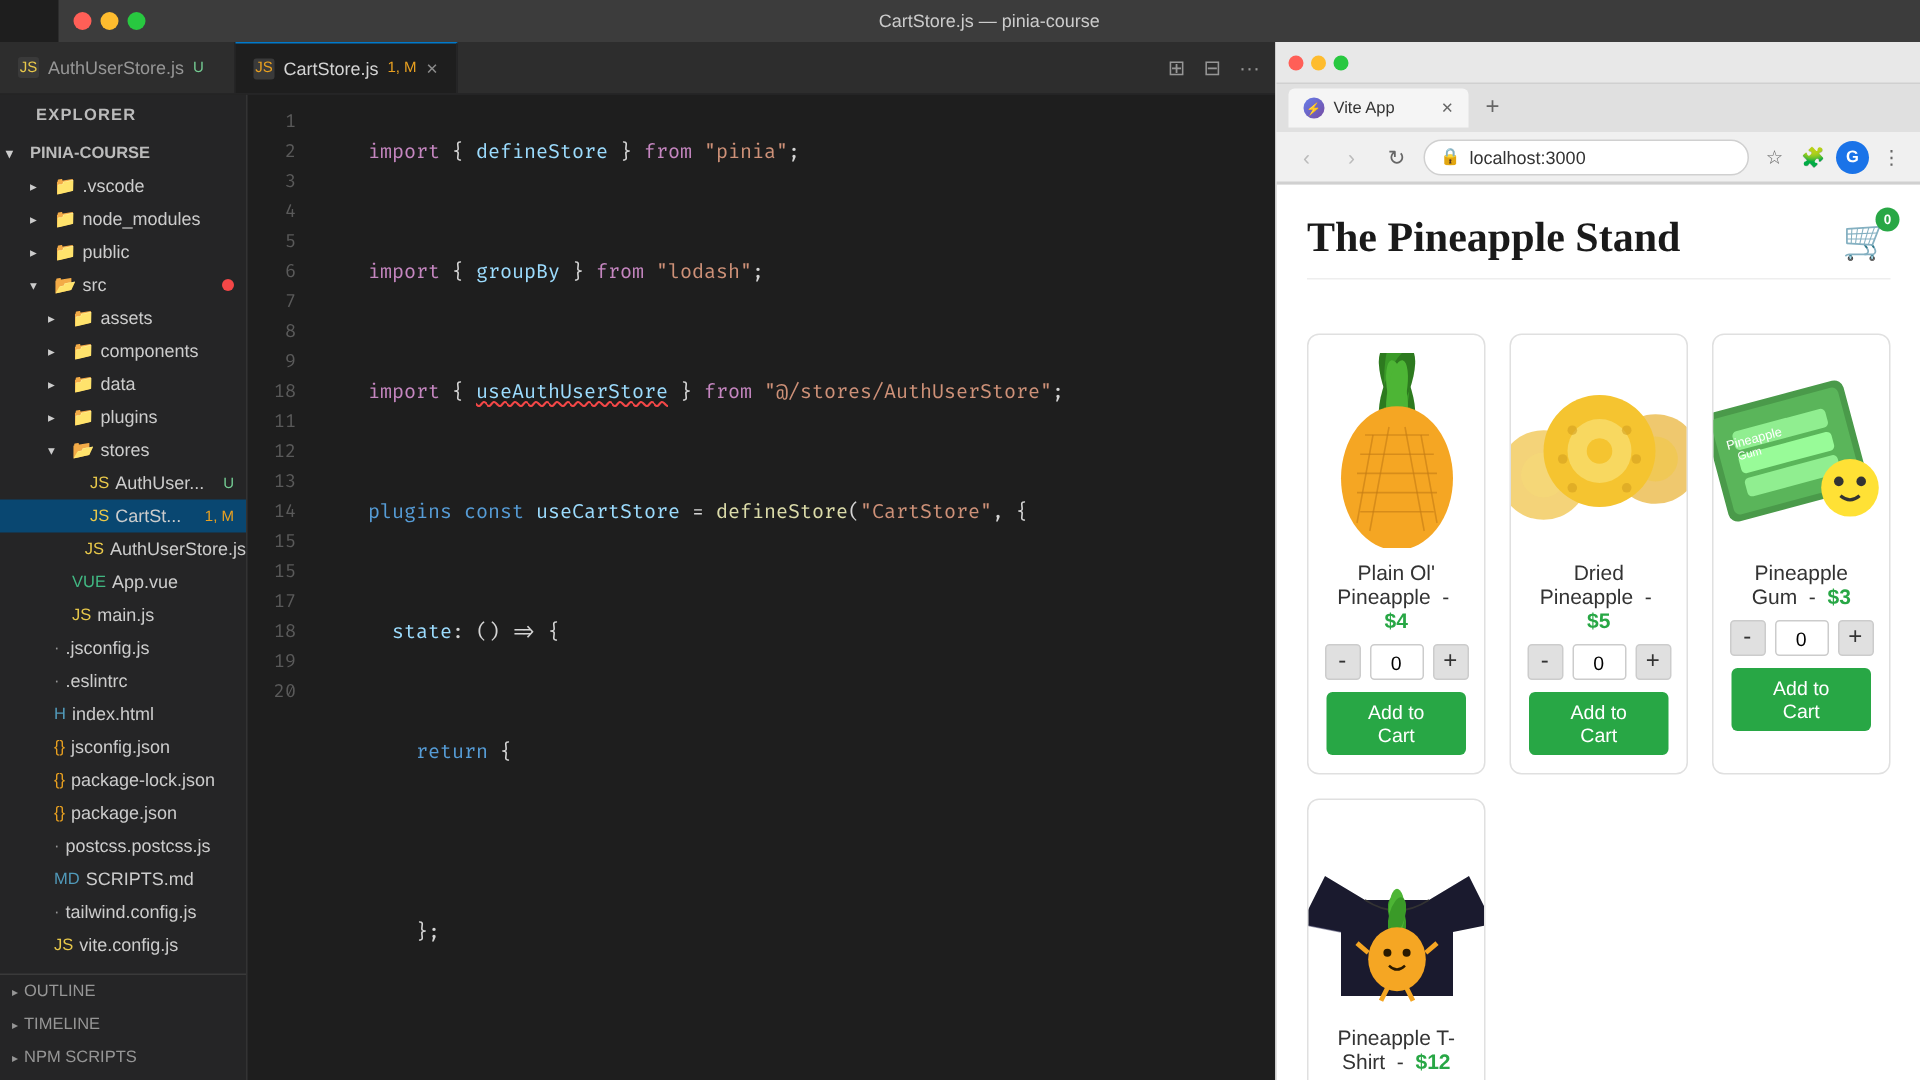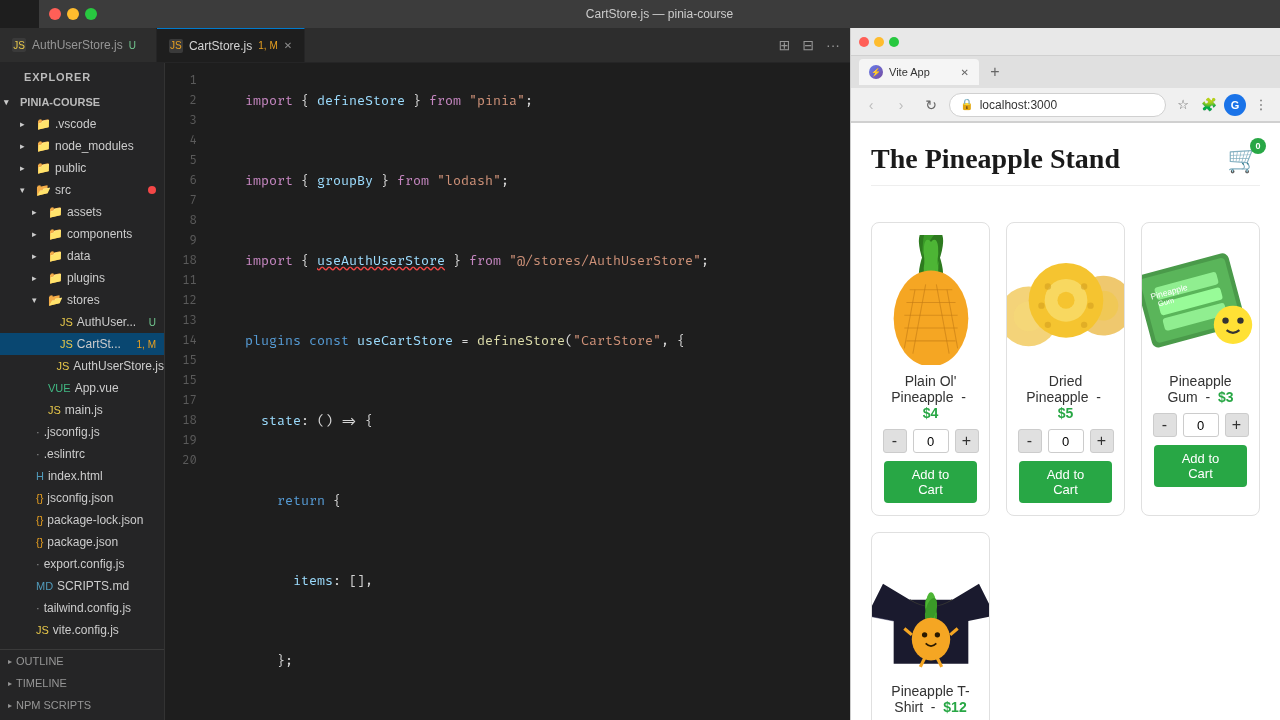--- a/index.html
+++ b/index.html
@@ -597,21 +597,21 @@
 
           <div class="sidebar-item indent-1">
             <span class="sidebar-arrow" style="visibility:hidden;">▸</span>
             <span class="file-icon-json">{}</span>
             <span>package.json</span>
           </div>
 
           <div class="sidebar-item indent-1">
             <span class="sidebar-arrow" style="visibility:hidden;">▸</span>
             <span class="file-icon-dot">·</span>
-            <span>export.config.js</span>
+            <span>postcss.postcss.js</span>
           </div>
 
           <div class="sidebar-item indent-1">
             <span class="sidebar-arrow" style="visibility:hidden;">▸</span>
             <span style="color:#519aba;font-size:11px;">MD</span>
             <span>SCRIPTS.md</span>
           </div>
 
           <div class="sidebar-item indent-1">
             <span class="sidebar-arrow" style="visibility:hidden;">▸</span>
@@ -672,21 +672,20 @@
 <span class="code-line"><span class="import-kw">import</span> <span class="punct">{ </span><span class="var">groupBy</span><span class="punct"> }</span> <span class="import-kw">from</span> <span class="str">"lodash"</span><span class="punct">;</span></span>
 <span class="code-line"></span>
 <span class="code-line"><span class="import-kw">import</span> <span class="punct">{ </span><span class="var underline">useAuthUserStore</span><span class="punct"> }</span> <span class="import-kw">from</span> <span class="str">"@/stores/AuthUserStore"</span><span class="punct">;</span></span>
 <span class="code-line"></span>
 <span class="code-line"><span class="kw">plugins</span> <span class="kw">const</span> <span class="var">useCartStore</span> <span class="op">=</span> <span class="fn">defineStore</span><span class="punct">(</span><span class="str">"CartStore"</span><span class="punct">, {</span></span>
 <span class="code-line"></span>
 <span class="code-line">  <span class="var">state</span><span class="op">:</span> <span class="punct">() =&gt;</span> <span class="punct">{</span></span>
 <span class="code-line"></span>
 <span class="code-line">    <span class="kw">return</span> <span class="punct">{</span></span>
 <span class="code-line"></span>
-<span class="code-line">      <span class="var">items</span><span class="op">:</span> <span class="punct">[],</span></span>
 <span class="code-line"></span>
 <span class="code-line">    <span class="punct">};</span></span>
 <span class="code-line"></span>
 
 
 
 
 
 
 

